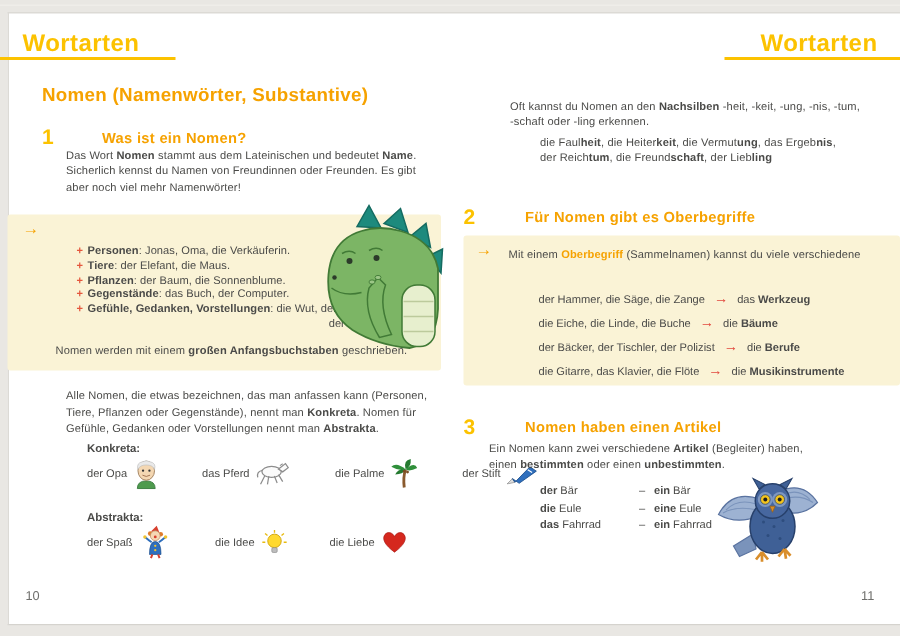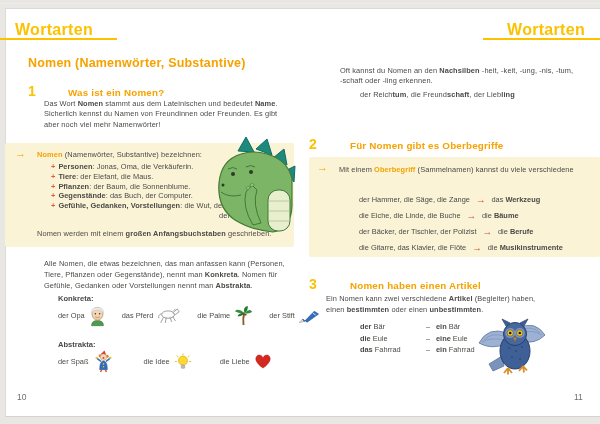--- a/index.html
+++ b/index.html
@@ -62,21 +62,20 @@
   <div class="abs sec-head" style="left:44px;top:87px;">Was ist ein Nomen?</div>
 
   <div class="abs" style="left:44px;top:99px;">
     <div class="tline"><span>Das Wort </span><span class="seg-b">Nomen</span><span> stammt aus dem Lateinischen und bedeutet </span><span class="seg-b">Name</span><span>.</span></div>
     <div class="tline"><span>Sicherlich kennst du Namen von Freundinnen oder Freunden. Es gibt</span></div>
     <div class="tline"><span>aber noch viel mehr Namenwörter!</span></div>
   </div>
 
   <div class="abs note-box" style="left:5px;top:143px;width:289px;height:104px;"></div>
   <div class="abs intro-arrow" style="left:15px;top:147px;">→</div>
-  <div class="abs tline" style="left:37px;top:150px;z-index:2;"><span class="seg-o">Nomen</span><span> (Namenwörter, Substantive) bezeichnen:</span></div>
 
   <ul class="abs bullet-list" style="left:51px;top:162px;">
     <li>
         <span class="bullet">+</span>
         <span><span class="seg-b">Personen</span><span>: Jonas, Oma, die Verkäuferin.</span></span>
       </li>
     <li>
         <span class="bullet">+</span>
         <span><span class="seg-b">Tiere</span><span>: der Elefant, die Maus.</span></span>
       </li>
@@ -118,21 +117,21 @@
     <ellipse cx="41" cy="52" rx="2" ry="1.4" fill="#9cc687" stroke="#417a36" stroke-width=".6"></ellipse>
   </svg>
 
   <div class="abs" style="left:44px;top:258px;">
     <div class="tline" style="line-height:11px;"><span>Alle Nomen, die etwas bezeichnen, das man anfassen kann (Personen,</span></div>
     <div class="tline" style="line-height:11px;"><span>Tiere, Pflanzen oder Gegenstände), nennt man </span><span class="seg-b">Konkreta</span><span>. Nomen für</span></div>
     <div class="tline" style="line-height:11px;"><span>Gefühle, Gedanken oder Vorstellungen nennt man </span><span class="seg-b">Abstrakta</span><span>.</span></div>
   </div>
 
   <div class="abs ex-label-head" style="left:58px;top:294px;">Konkreta:</div>
-  <div class="abs ex-row" style="left:58px;top:304px;gap:16px;justify-content:space-between;">
+  <div class="abs ex-row" style="left:58px;top:304px;gap:29px;justify-content:space-between;">
     <span class="ex-item">
       <span>der Opa</span>
       <svg width="17" height="23" viewBox="0 0 20 24">
         <path d="M3,24 Q3,18 10,18 Q17,18 17,24 Z" fill="#4e9b4e" stroke="#35773a" stroke-width=".7"></path>
         <ellipse cx="10" cy="10" rx="6.5" ry="7.5" fill="#f4d7b2" stroke="#9c7a57" stroke-width=".7"></ellipse>
         <path d="M3.5,9 Q2,4 7,3 Q10,1.5 13,3 Q18,4 16.5,9 Q15,5.5 10,5.5 Q5,5.5 3.5,9 Z" fill="#e9e9e9" stroke="#bdbdbd" stroke-width=".5"></path>
         <circle cx="7.5" cy="10" r=".9" fill="#333"></circle>
           <circle cx="12.5" cy="10" r=".9" fill="#333"></circle>
         <path d="M7,13.5 Q10,15.5 13,13.5" stroke="#9c6b4a" stroke-width=".7" fill="none"></path>
       </svg>
@@ -208,20 +207,21 @@
   <div class="abs pagenum" style="left:17px;top:392px;">10</div>
 
   <div class="abs hdr" style="right:15px;top:21px;">Wortarten</div>
   <div class="abs hdr-line" style="left:483px;top:38px;width:117px;"></div>
 
   <div class="abs" style="left:340px;top:66px;">
     <div class="tline"><span>Oft kannst du Nomen an den </span><span class="seg-b">Nachsilben</span><span> -heit, -keit, -ung, -nis, -tum,</span></div>
     <div class="tline"><span>-schaft oder -ling erkennen.</span></div>
   </div>
   <div class="abs" style="left:360px;top:90px;">
+    <div class="tline"><span>die Faul</span><span class="seg-b">heit</span><span>, die Heiter</span><span class="seg-b">keit</span><span>, die Vermut</span><span class="seg-b">ung</span><span>, das Ergeb</span><span class="seg-b">nis</span><span>,</span></div>
     <div class="tline"><span>der Reich</span><span class="seg-b">tum</span><span>, die Freund</span><span class="seg-b">schaft</span><span>, der Lieb</span><span class="seg-b">ling</span></div>
   </div>
 
   <div class="abs sec-num" style="left:309px;top:136px;">2</div>
   <div class="abs sec-head" style="left:326px;top:140px;">Für Nomen gibt es Oberbegriffe</div>
 
   <div class="abs note-box" style="left:309px;top:157px;width:291px;height:100px;"></div>
   <div class="abs intro-arrow" style="left:317px;top:161px;">→</div>
   <div class="abs" style="left:339px;top:165px;z-index:2;">
     <div class="tline" style="line-height:10.5px;"><span>Mit einem </span><span class="seg-o">Oberbegriff</span><span> (Sammelnamen) kannst du viele verschiedene</span></div>

